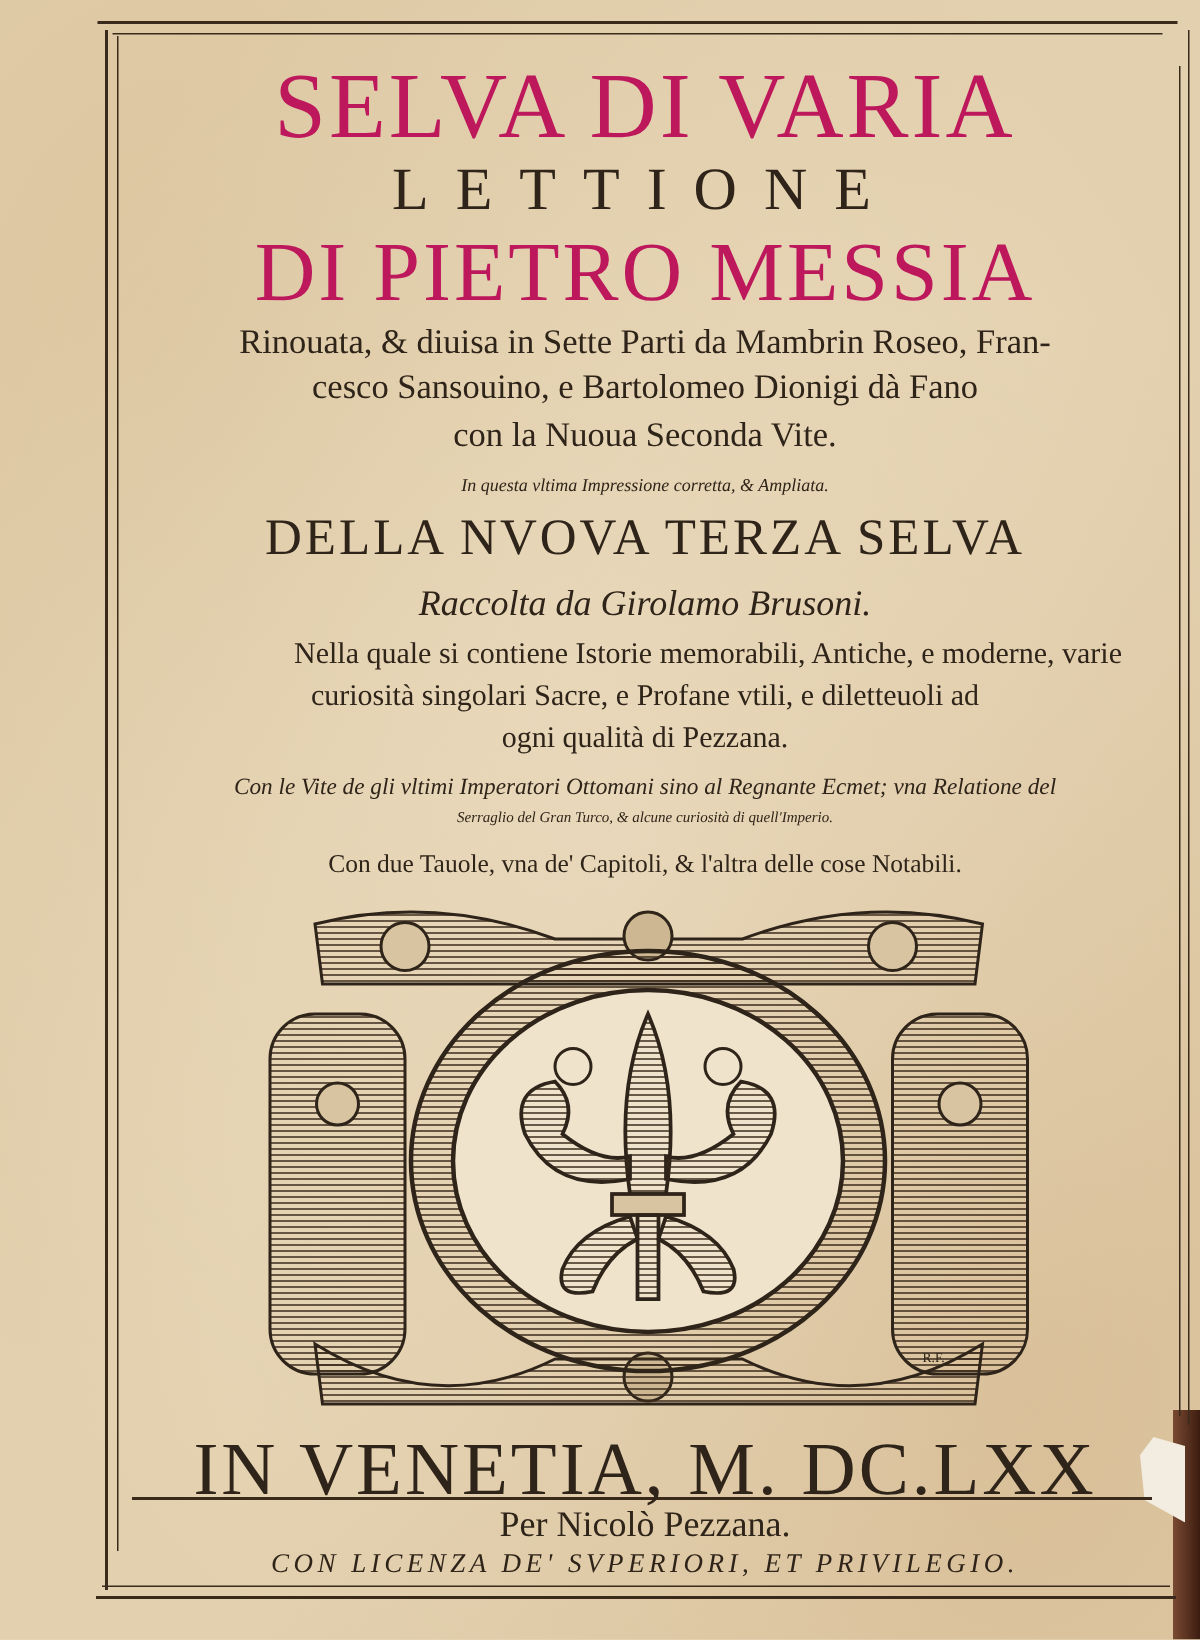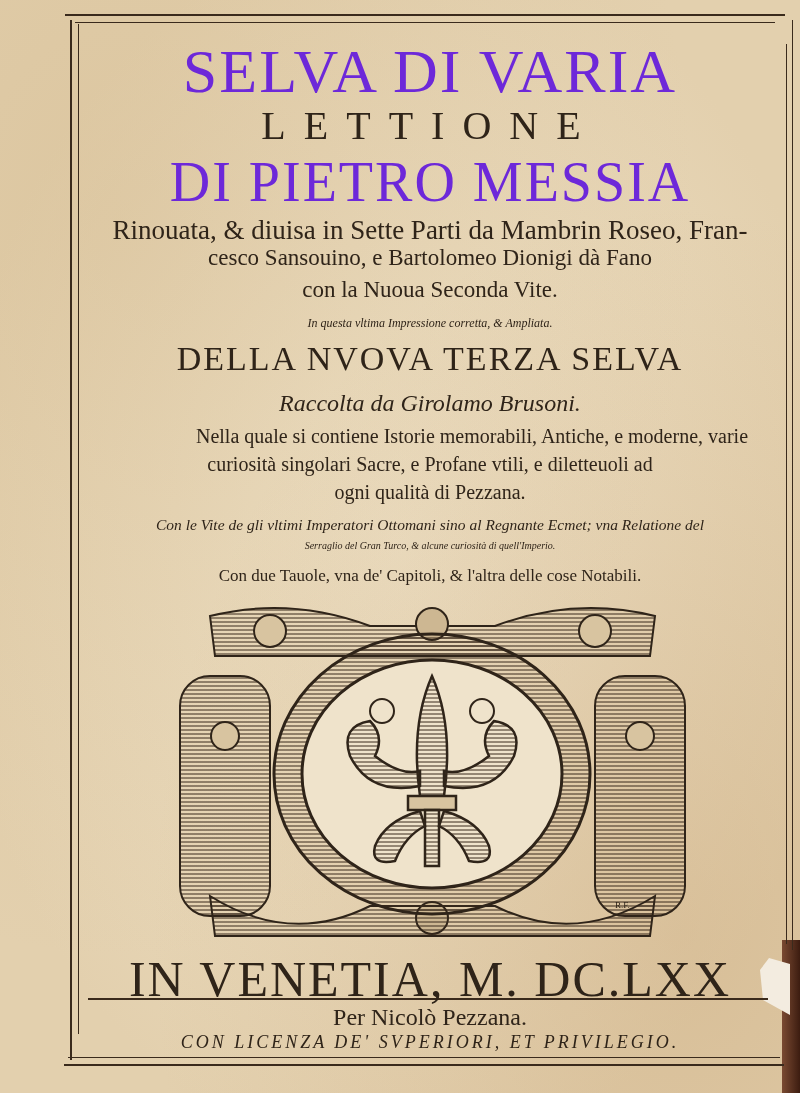--- a/index.html
+++ b/index.html
@@ -16,21 +16,21 @@
   .spine {
     position:absolute; right:0; top:940px; width:18px; height:153px;
     background:linear-gradient(90deg,#7a4a32,#3c1c10);
   }
   .torn {
     position:absolute; left:760px; top:958px; width:30px; height:60px;
     background:#f3ece0; clip-path:polygon(30% 0,100% 10%,100% 95%,10% 70%,0 20%);
   }
   .rule { position:absolute; background:#3a2a1c; }
   .text { position:absolute; left:80px; width:700px; text-align:center; white-space:nowrap; }
-  .big { font-size:56px; letter-spacing:2px; line-height:1; color:#6d28d9; }
+  .big { font-size:56px; letter-spacing:2px; line-height:1; color:#be185d; }
   .spaced { font-size:40px; letter-spacing:18px; line-height:1; }
   .roman { font-size:22px; line-height:1.2; }
   .italic { font-style:italic; font-size:17px; }
   .woodcut {
     position:absolute; left:170px; top:596px; width:525px; height:350px;
   }
 </style>
 </head>
 <body>
 
@@ -44,21 +44,21 @@
 <div class="rule" style="left:792px;top:20px;width:1px;height:930px;"></div>
 <div class="rule" style="left:786px;top:44px;width:1px;height:900px;"></div>
 <div class="rule" style="left:88px;top:998px;width:680px;height:2px;"></div>
 <div class="rule" style="left:68px;top:1057px;width:712px;height:1px;"></div>
 <div class="rule" style="left:64px;top:1064px;width:720px;height:2px;"></div>
 
 <div class="text big" style="top:40px;font-size:62px;">SELVA DI VARIA</div>
 <div class="text spaced" style="top:106px;">LETTIONE</div>
 <div class="text big" style="top:154px;">DI PIETRO MESSIA</div>
 
-<div class="text roman" style="top:214px;font-size:27px;">Rinouata, &amp; diuisa in Sette Parti da Mambrin Roseo, Fran-</div>
+<div class="text roman" style="top:214px;font-size:23px;">Rinouata, &amp; diuisa in Sette Parti da Mambrin Roseo, Fran-</div>
 <div class="text roman" style="top:244px;font-size:23px;">cesco Sansouino, e Bartolomeo Dionigi dà Fano</div>
 <div class="text roman" style="top:276px;font-size:23px;">con la Nuoua Seconda Vite.</div>
 
 <div class="text italic" style="top:316px;font-size:12px;">In questa vltima Impressione corretta, &amp; Ampliata.</div>
 <div class="text" style="top:340px;font-size:34px;letter-spacing:2px;">DELLA NVOVA TERZA SELVA</div>
 <div class="text italic" style="top:390px;font-size:24px;">Raccolta da Girolamo Brusoni.</div>
 
 <div class="text roman" style="top:424px;font-size:20px;padding-left:42px;">Nella quale si contiene Istorie memorabili, Antiche, e moderne, varie</div>
 <div class="text roman" style="top:452px;font-size:20px;">curiosità singolari Sacre, e Profane vtili, e diletteuoli ad</div>
 <div class="text roman" style="top:480px;font-size:20px;">ogni qualità di Pezzana.</div>

